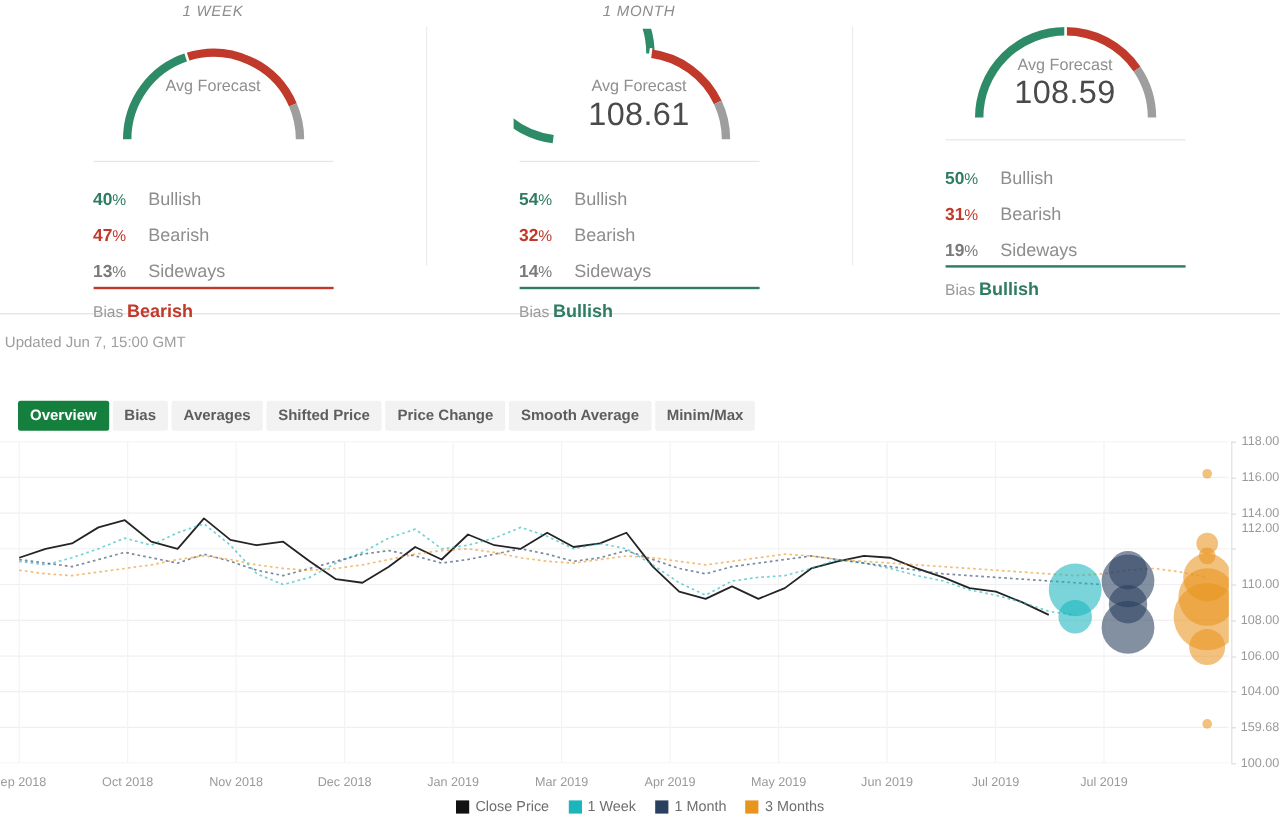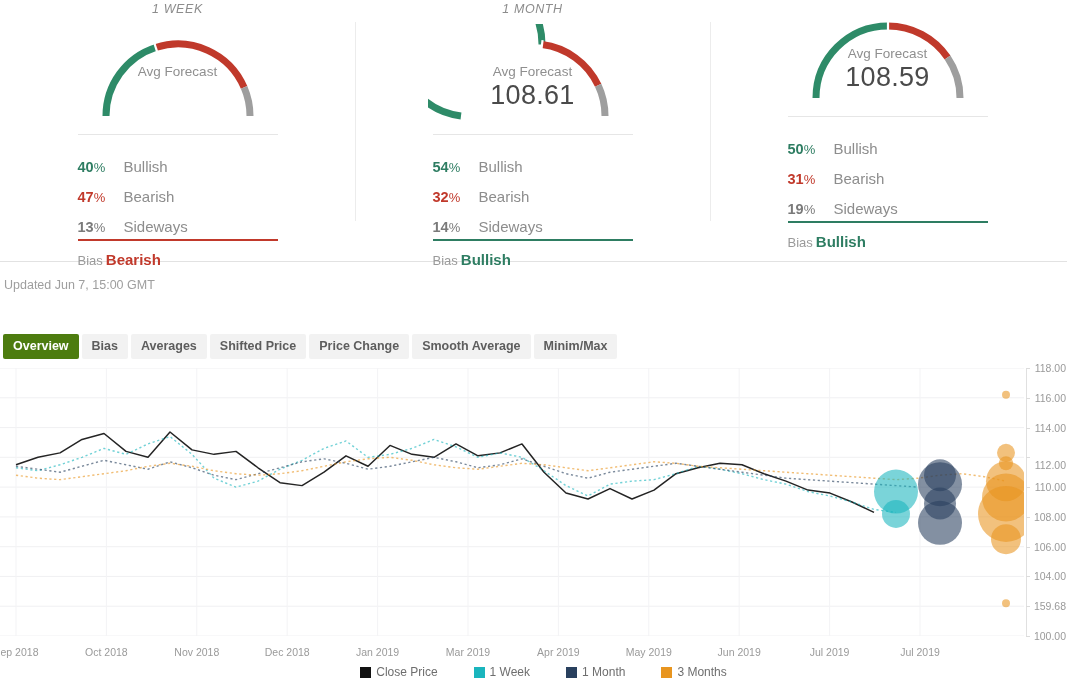--- a/index.html
+++ b/index.html
@@ -141,22 +141,23 @@
     color: #5d5d5d;
     font-size: 12.5px;
     font-weight: bold;
     padding: 5px 10px 6px 10px;
     border-radius: 2px;
     line-height: 14px;
     white-space: nowrap;
     cursor: pointer;
   }
   .tab.active {
-    background: #4d7c0f;
+    background: #15803d;
     color: #ffffff;
+    margin-left: 12px;
   }
 
   
   #chart-area {
     position: absolute;
     top: 368px;
     left: 0;
     width: 1067px;
     height: 314px;
   }
@@ -208,21 +209,20 @@
     align-items: center;
     gap: 16px;
     font-size: 12px;
     color: #6e6e6e;
   }
   .legend-item {
     display: flex;
     align-items: center;
     gap: 5px;
     cursor: pointer;
-    margin-left: 20px;
   }
   .legend-swatch {
     width: 11px;
     height: 11px;
     display: inline-block;
   }
 </style>
 </head>
 <body>
 
@@ -379,21 +379,21 @@
       </svg>
     </div>
   <div id="y-axis">
       <div style="position: absolute; left: 0px; top: 0px; width: 1px; height: 268px; background: rgb(224, 224, 224);"></div>
       <div class="ytick" style="top: 0px;">118.00</div>
       <div style="position: absolute; left: 0px; width: 4px; height: 1px; background: rgb(220, 220, 220); top: 0px;"></div>
       <div class="ytick" style="top: 29.8px;">116.00</div>
       <div style="position: absolute; left: 0px; width: 4px; height: 1px; background: rgb(220, 220, 220); top: 29.8px;"></div>
       <div class="ytick" style="top: 59.6px;">114.00</div>
       <div style="position: absolute; left: 0px; width: 4px; height: 1px; background: rgb(220, 220, 220); top: 59.6px;"></div>
-      <div class="ytick" style="top: 97px;">112.00</div>
+      <div class="ytick" style="top: 72px;">112.00</div>
       <div style="position: absolute; left: 0px; width: 4px; height: 1px; background: rgb(220, 220, 220); top: 89.3px;"></div>
       <div class="ytick" style="top: 119.1px;">110.00</div>
       <div style="position: absolute; left: 0px; width: 4px; height: 1px; background: rgb(220, 220, 220); top: 119.1px;"></div>
       <div class="ytick" style="top: 148.9px;">108.00</div>
       <div style="position: absolute; left: 0px; width: 4px; height: 1px; background: rgb(220, 220, 220); top: 148.9px;"></div>
       <div class="ytick" style="top: 178.7px;">106.00</div>
       <div style="position: absolute; left: 0px; width: 4px; height: 1px; background: rgb(220, 220, 220); top: 178.7px;"></div>
       <div class="ytick" style="top: 208.4px;">104.00</div>
       <div style="position: absolute; left: 0px; width: 4px; height: 1px; background: rgb(220, 220, 220); top: 208.4px;"></div>
       <div class="ytick" style="top: 238.2px;">159.68</div>

